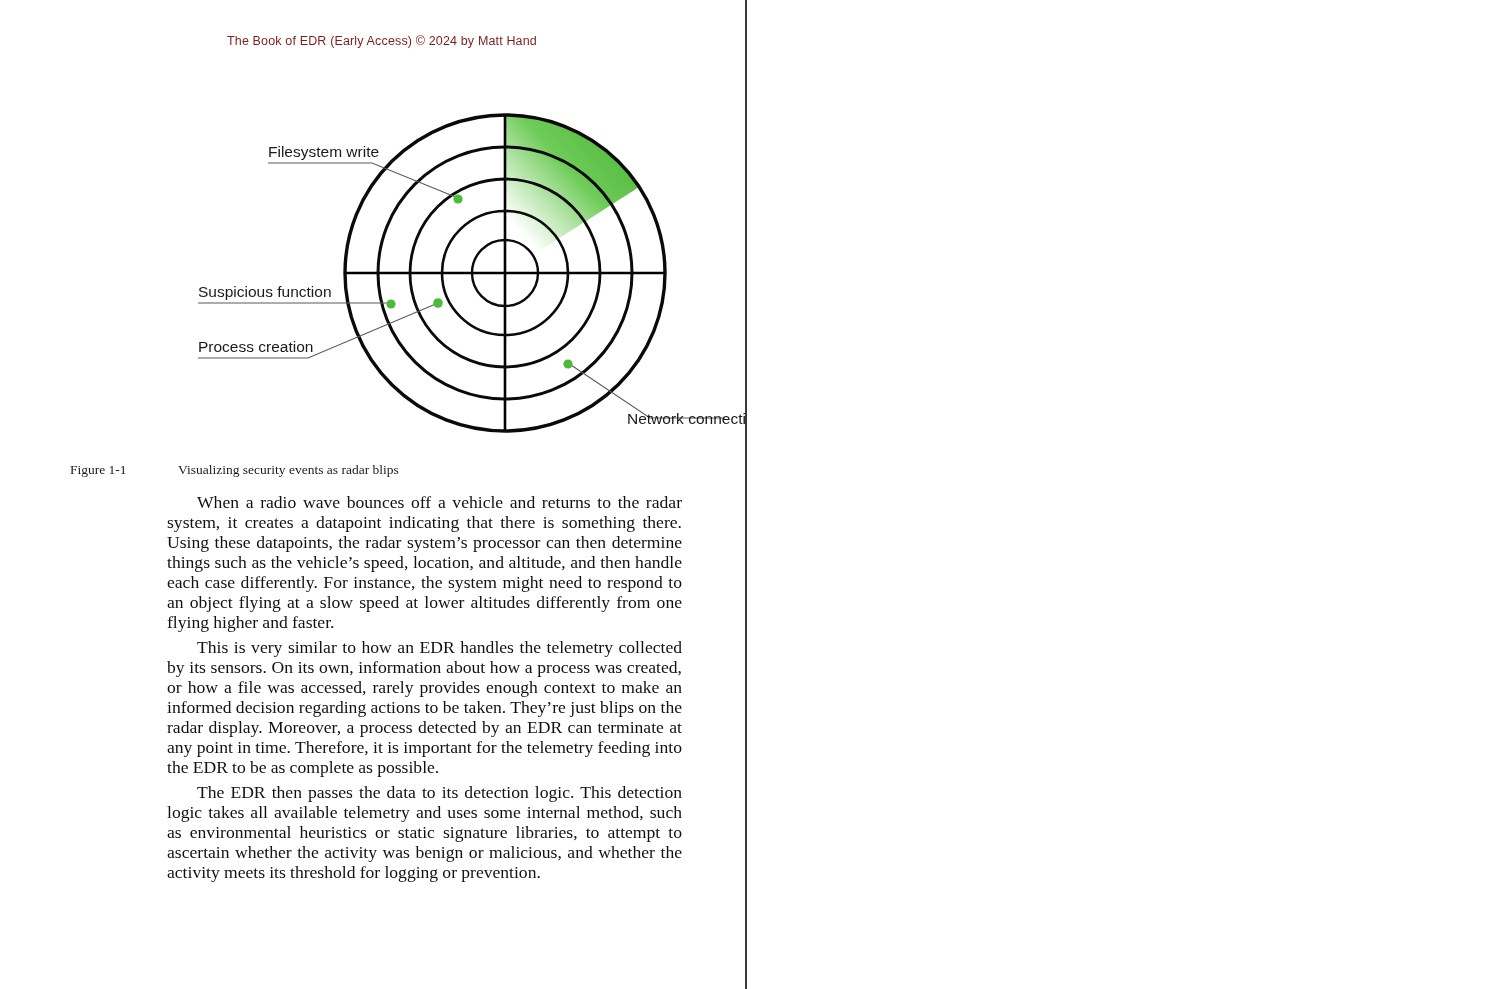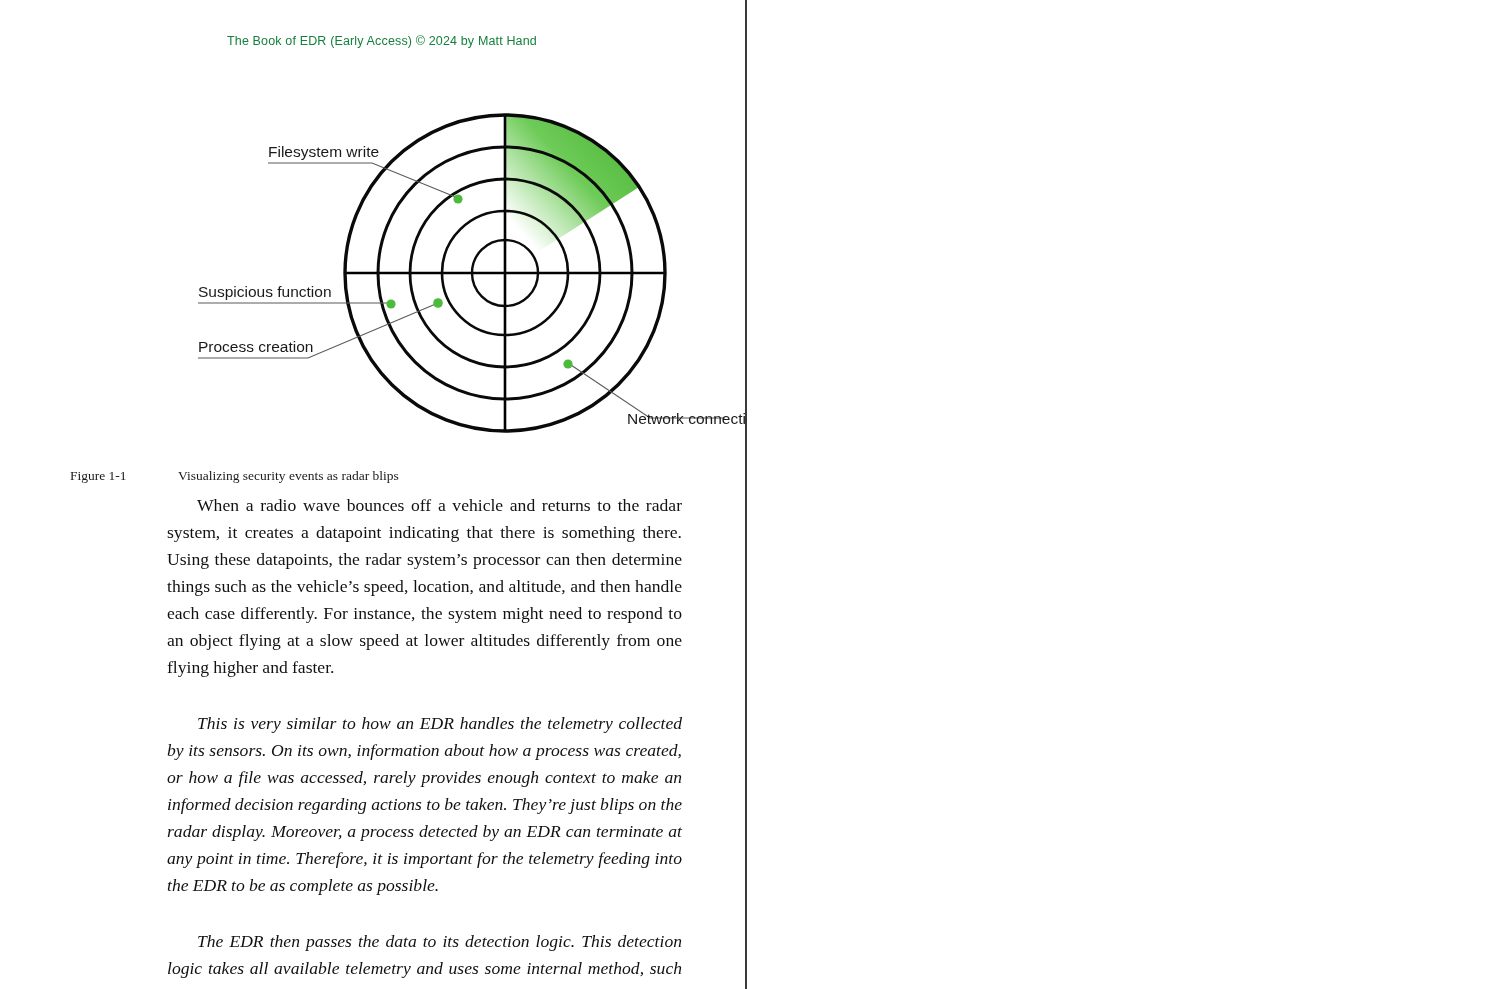--- a/index.html
+++ b/index.html
@@ -29,21 +29,21 @@
     height: 989px;
     background: #fff;
   }
   .page-left  { left: 0;    width: 745px; }
   .page-right { left: 747px; width: 753px; }
 
   .running-head {
     position: absolute;
     font-family: "Liberation Sans", sans-serif;
     font-size: 12.5px;
-    color: #15803d;
+    color: #7f1d1d;
     letter-spacing: 0.15px;
     white-space: nowrap;
   }
   .rh-left  { left: 227px; top: 34px; }
 
   
   .figure-wrap {
     position: absolute;
     left: 180px; top: 68px;
     width: 570px; height: 390px;
@@ -51,43 +51,42 @@
   .figure-wrap svg { display: block; }
 
   .fig-caption {
     position: absolute;
     left: 70px; top: 462px;
     width: 620px;
     font-family: "Liberation Serif", serif;
     font-size: 13.5px;
     color: #1a1a1a;
     white-space: nowrap;
-    margin-top: 6px;
   }
   .fig-caption .fig-num { display: inline-block; width: 108px; }
 
   
   .col {
     position: absolute;
     font-family: "Liberation Serif", serif;
     color: #111111;
   }
   .col-left {
     left: 167px; top: 492px; width: 515px;
   }
   p.body {
     margin: 0 0 0 0;
     font-size: 17.6px;
-    line-height: 27px;
+    line-height: 20px;
     text-indent: 30px;
     text-align: justify;
     hyphens: none;
     word-spacing: -0.2px;
   }
-  p.body + p.body { margin-top: 29px; font-style: italic; }
+  p.body + p.body { margin-top: 5px; }
 </style>
 </head>
 <body>
 
 <div class="spread">
 
   <div class="gutter"></div>
 
   <div class="page page-left">
 

